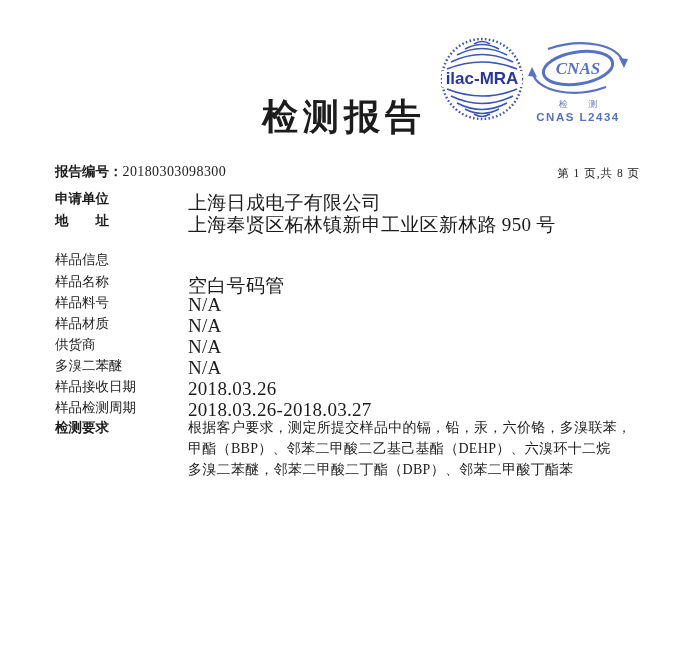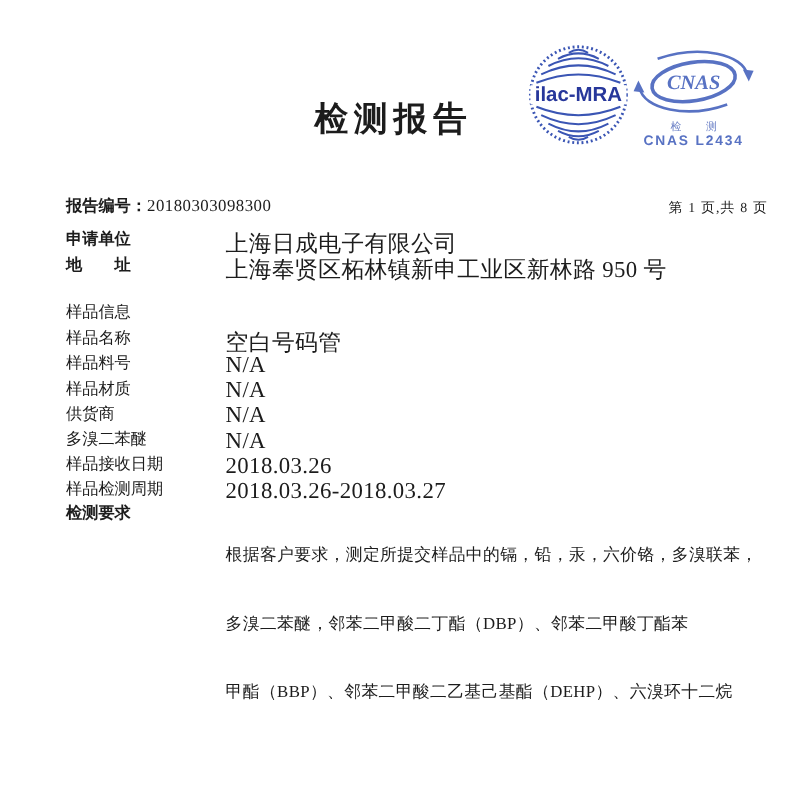--- a/index.html
+++ b/index.html
@@ -6,22 +6,22 @@
   body{
     width:674px;height:660px;
     background:#ffffff;
     font-family:"Liberation Serif","DejaVu Serif",serif;
     color:#1c1c1c;
     position:relative;
     overflow:hidden;
   }
   .abs{position:absolute;}
   .doc-title{
-    left:262px;top:80px;
-    font-size:28px;font-weight:700;
+    left:262px;top:93px;
+    font-size:36px;font-weight:700;
     letter-spacing:5px;
     white-space:nowrap;
   }
   .ilac-logo{left:436px;top:34px;width:92px;height:92px;text-align:center;}
   .cnas-logo{left:527px;top:40px;width:102px;text-align:center;}
   .cnas-sub1{
     font-family:"Liberation Sans","DejaVu Sans",sans-serif;
     font-size:9px;color:#6c81c6;letter-spacing:9px;
     margin-top:-2px;margin-left:9px;white-space:nowrap;
   }
@@ -32,21 +32,21 @@
   }
   .report-no{left:55px;top:163px;font-size:13.5px;white-space:nowrap;}
   .report-no .lbl{font-weight:700;}
   .report-no .num{font-size:14px;letter-spacing:0.4px;}
   .page-ind{right:34px;top:166px;font-size:11.5px;letter-spacing:1px;white-space:nowrap;}
   .row-label{left:55px;font-size:13.5px;white-space:nowrap;}
   .row-label.bold{font-weight:700;}
   .row-value{left:188px;font-size:19px;white-space:nowrap;letter-spacing:0.3px;}
   .section-title{left:55px;top:251px;font-size:13.5px;font-weight:400;white-space:nowrap;}
   .req-lines{left:188px;top:417px;font-size:14px;line-height:21.2px;letter-spacing:0.3px;}
-  .req-lines div{white-space:nowrap;margin-top:36px;}
+  .req-lines div{white-space:nowrap;}
 </style>
 </head>
 <body style="background: rgb(255, 255, 255); color: rgb(28, 28, 28);">
 
 <div class="abs doc-title">检测报告</div>
 
 <div class="abs ilac-logo">
   <svg width="92" height="92" viewBox="0 0 92 92">
     <g fill="none" stroke="#3a55b4">
       <circle cx="46" cy="45" r="40" stroke-width="2.4" stroke-dasharray="1.6 2.3"></circle>
@@ -113,15 +113,15 @@
 
 <div class="abs row-label" style="top:378px">样品接收日期</div>
 <div class="abs row-value" style="top:378px">2018.03.26</div>
 
 <div class="abs row-label" style="top:399px">样品检测周期</div>
 <div class="abs row-value" style="top:399px">2018.03.26-2018.03.27</div>
 
 <div class="abs row-label bold" style="top:419px">检测要求</div>
 <div class="abs req-lines">
   <div>根据客户要求，测定所提交样品中的镉，铅，汞，六价铬，多溴联苯，</div>
+  <div>甲酯（BBP）、邻苯二甲酸二乙基己基酯（DEHP）、六溴环十二烷</div>
   <div>多溴二苯醚，邻苯二甲酸二丁酯（DBP）、邻苯二甲酸丁酯苯</div>
-  <div>甲酯（BBP）、邻苯二甲酸二乙基己基酯（DEHP）、六溴环十二烷</div>
 </div>
 
 </body></html>

